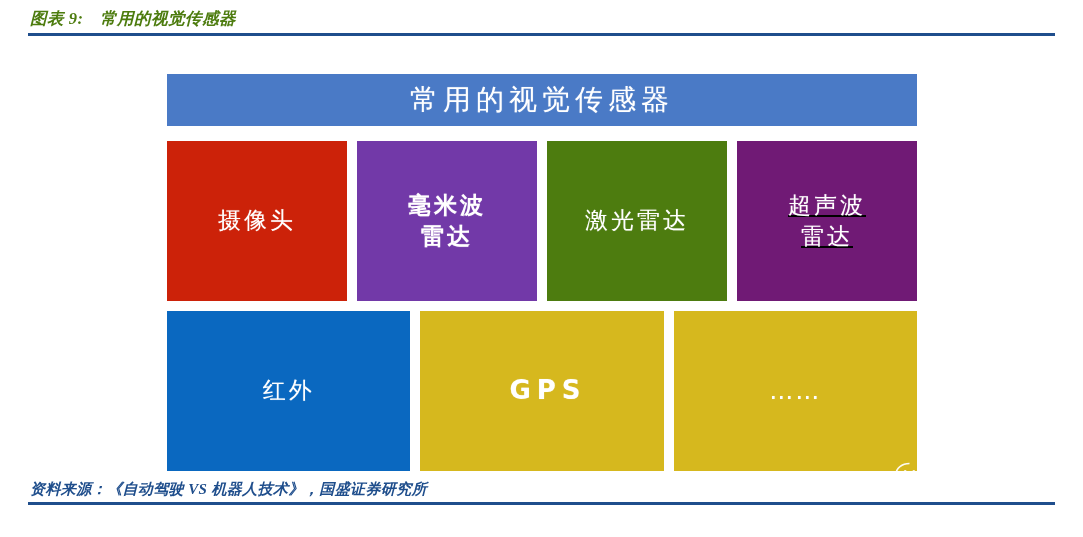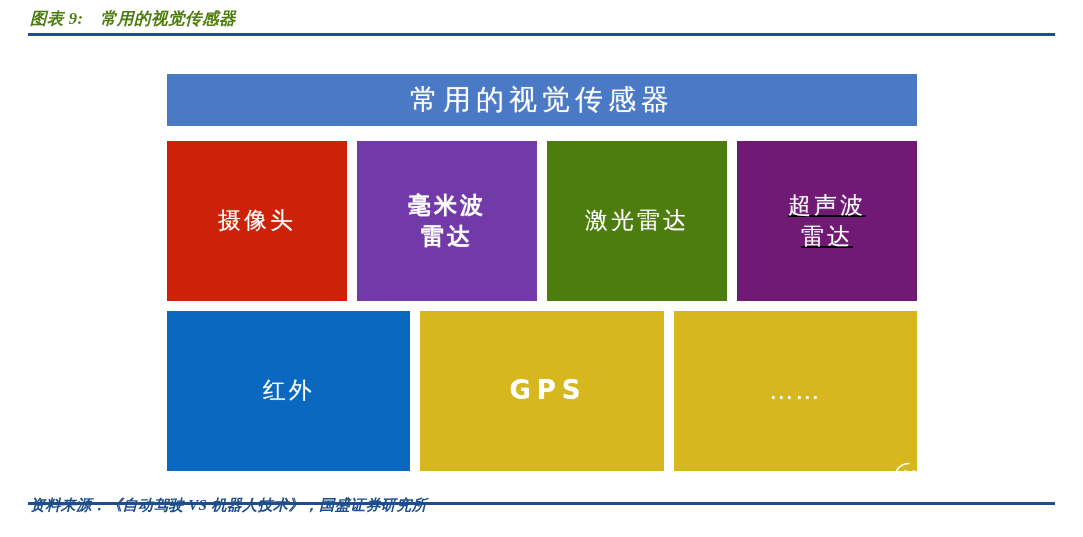--- a/index.html
+++ b/index.html
@@ -45,21 +45,21 @@
     top: 502px;
     width: 1027px;
     height: 3px;
     background: #1F4E8C;
   }
 
   
   .source-note {
     position: absolute;
     left: 30px;
-    top: 496px;
+    top: 480px;
     font-family: "Liberation Serif", "DejaVu Serif", serif;
     font-style: italic;
     font-weight: bold;
     font-size: 15px;
     color: #1F4E8C;
     letter-spacing: 0.4px;
     white-space: nowrap;
   }
 
   

